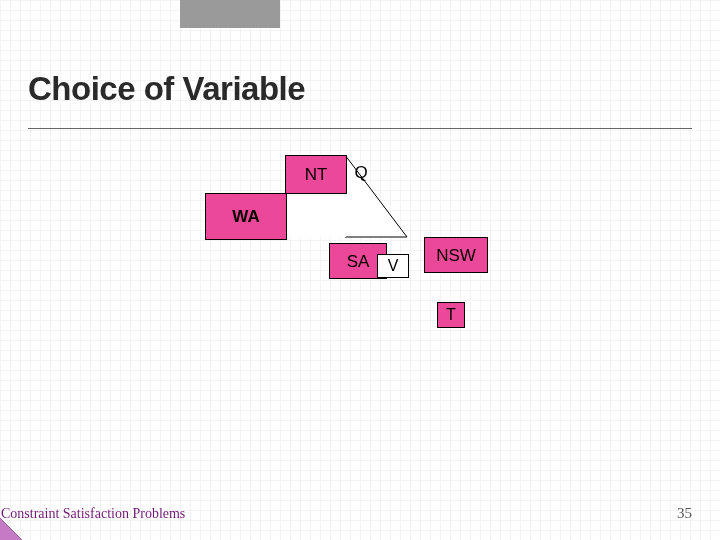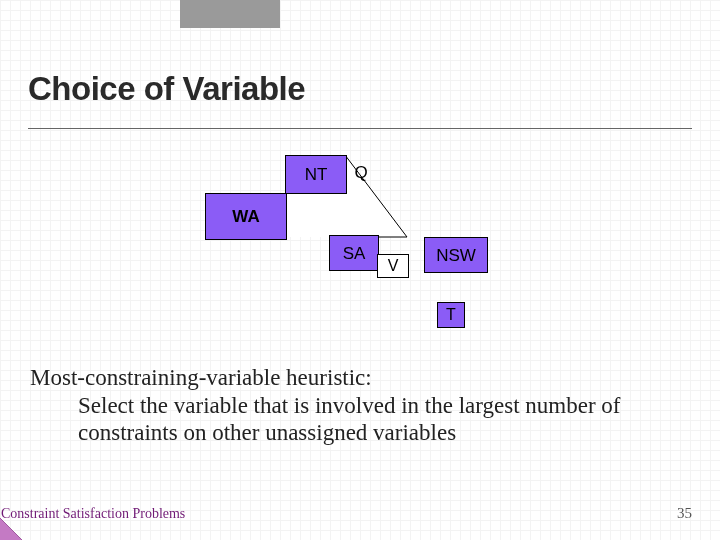--- a/index.html
+++ b/index.html
@@ -43,30 +43,30 @@
     letter-spacing: -0.5px;
   }
   .diagram {
     position: absolute;
     top: 155px;
     left: 205px;
   }
   .region {
     position: absolute;
     border: 1px solid #000;
-    background: #8b5cf6;
+    background: #ec4899;
     font-family: Arial, sans-serif;
     font-size: 17px;
     text-align: center;
     line-height: 1;
   }
   .region.small { font-size: 16px; }
   .wa { left: 0; top: 38px; width: 80px; height: 45px; font-weight: bold; }
   .nt { left: 80px; top: 0; width: 60px; height: 37px; }
-  .sa  { left: 124px; top: 80px; width: 48px; height: 34px; }
+  .sa  { left: 124px; top: 88px; width: 48px; height: 34px; padding-left: 8px; }
   .nsw { left: 219px; top: 82px; width: 62px; height: 34px; }
   .v   { left: 172px; top: 99px; width: 30px; height: 22px; background:#fff; }
   .t   { left: 232px; top: 147px; width: 26px; height: 24px; }
   .q   {
     position: absolute;
     left: 141px; top: 8px;
     width: 30px;
     font-family: Arial, sans-serif;
     font-size: 17px;
     text-align: center;
@@ -174,22 +174,21 @@
     <div class="label-center">V</div>
   </div>
 
   <div class="region t small">
     <div class="label-center">T</div>
   </div>
 
 </div>
 
 <div class="body-text">
-  <span>Most-constraining-variable heuristic:</span><br>
-  <span class="indent">Select the variable that is involved in the largest number of constraints on other unassigned variables</span>
+  <br>
 </div>
 
 <div class="footer">Constraint Satisfaction Problems</div>
 <div class="page-num">35</div>
 
 <div class="corner">
   <svg width="22" height="22">
     <polygon points="0,22 22,22 0,0" fill="#c47ac4"></polygon>
     <polygon points="0,22 0,0 22,0" fill="none" stroke="#c47ac4" stroke-width="0"></polygon>
     <line x1="0" y1="0" x2="22" y2="22" stroke="#a05aa0" stroke-width="1"></line>

